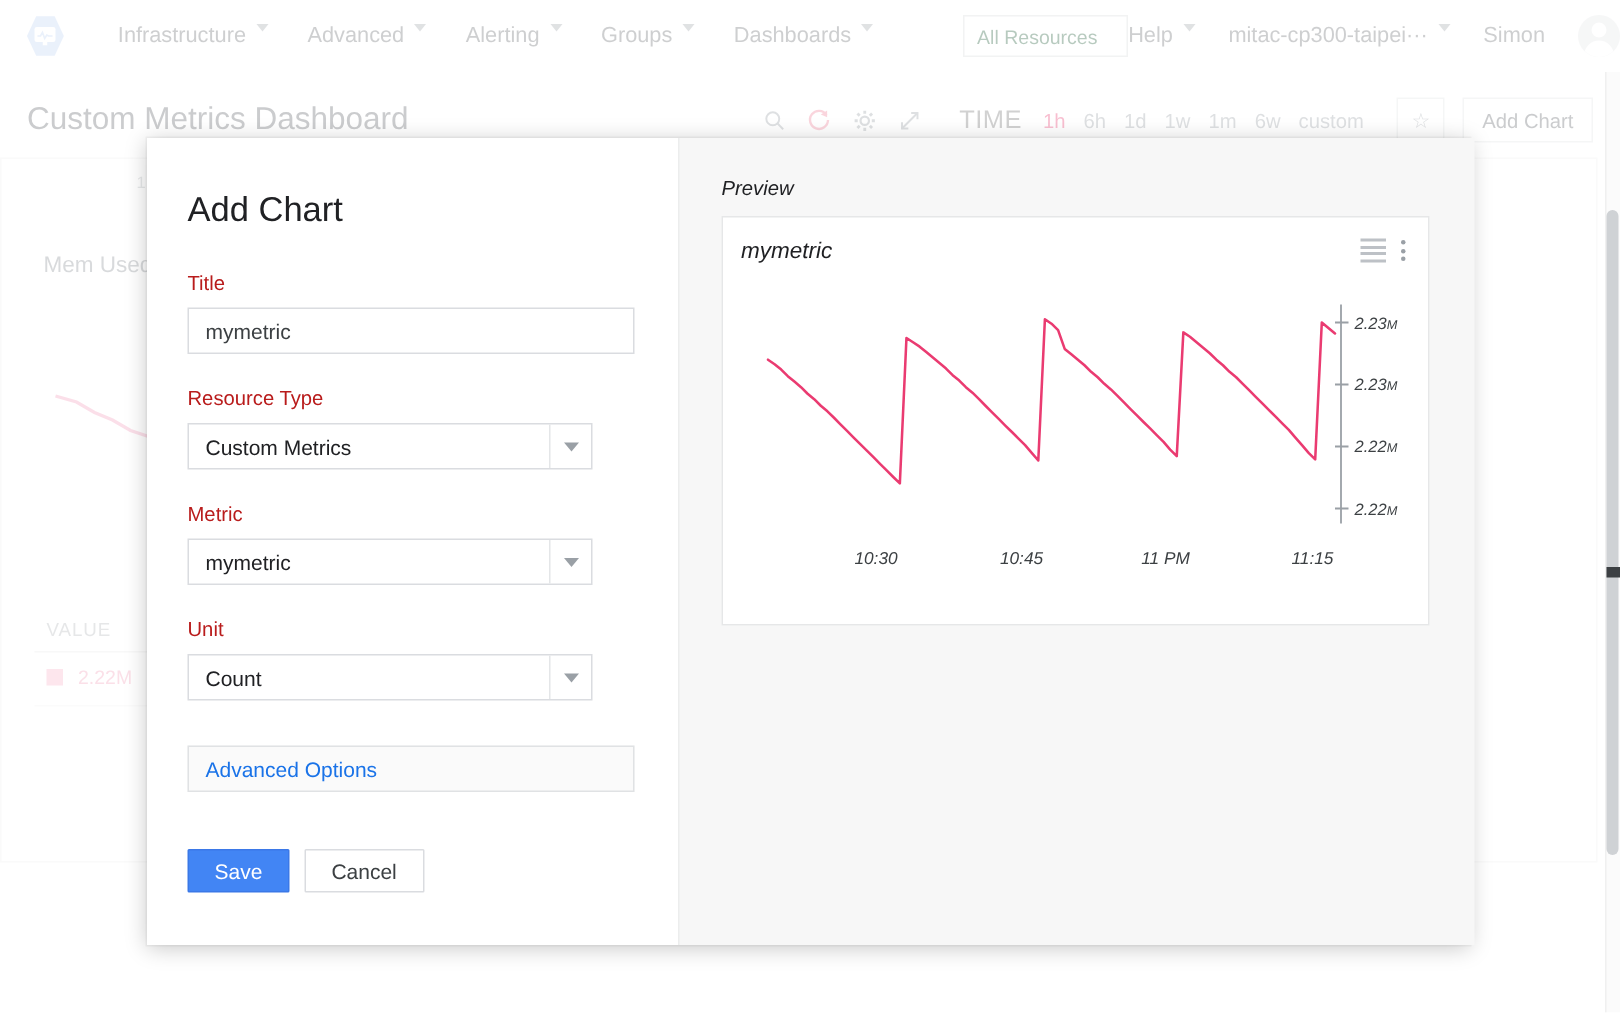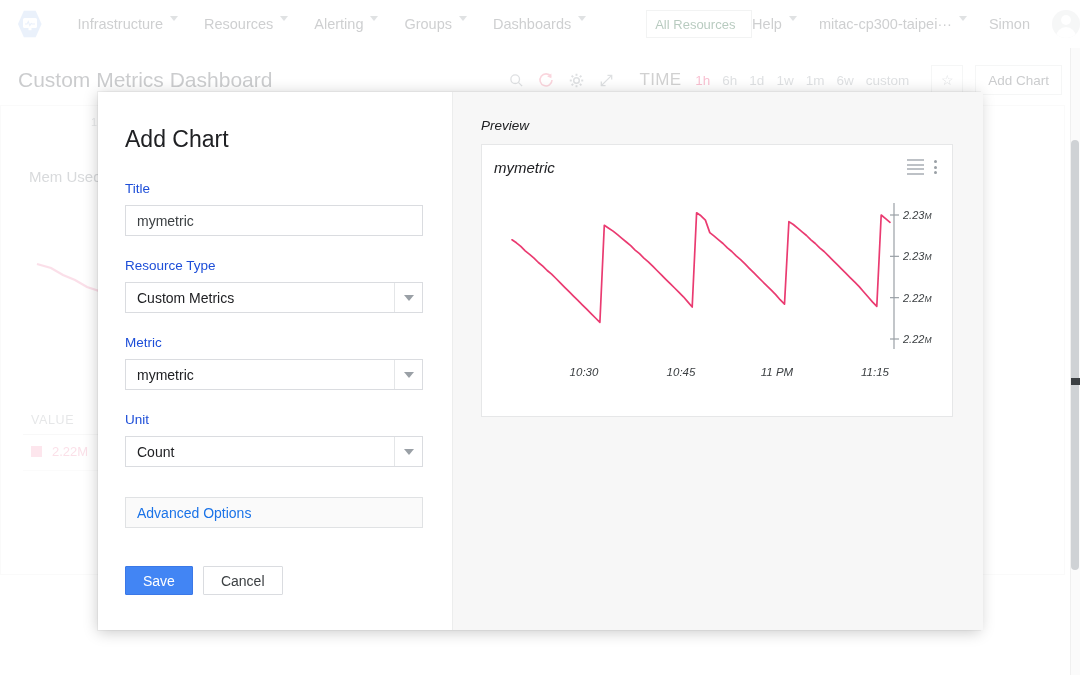--- a/index.html
+++ b/index.html
@@ -116,30 +116,30 @@
     position: absolute; left: 98px; top: 92px; width: 882px; height: 538px;
     box-shadow: 0 2px 14px rgba(0,0,0,.22), 0 0 0 1px rgba(0,0,0,.04);
     background: #fff;
     display: flex;
   }
   .modal-left { width: 354px; background: #fff; padding: 26px 30px 0 27px; }
   .modal-right { flex: 1; background: #f7f7f7; border-left: 1px solid #eceded; padding: 26px 30px 0 28px; font-style: italic; }
 
   .modal-title { font-size: 23px; color: #202124; font-weight: 400; margin: 8px 0 28px 0; }
 
-  .field-label { font-size: 13.5px; color: #1d4ed8; margin-bottom: 9px; font-weight: 400; }
+  .field-label { font-size: 13.5px; color: #b91c1c; margin-bottom: 9px; font-weight: 400; }
   .field-gap { height: 22px; }
 
   .text-input {
     width: 298px; height: 31px; border: 1px solid #dadce0; background: #fff;
     display: flex; align-items: center; padding: 0 11px;
     font-size: 14px; color: #3c4043;
   }
   .select-box {
-    width: 298px; height: 31px; border: 1px solid #dadce0; background: #fff;
+    width: 270px; height: 31px; border: 1px solid #dadce0; background: #fff;
     display: flex; align-items: center; position: relative;
   }
   .select-value { padding: 0 11px; font-size: 14px; color: #202124; flex: 1; }
   .select-arrow-cell {
     width: 28px; height: 100%; border-left: 1px solid #e4e6e8;
     display: flex; align-items: center; justify-content: center;
   }
   .tri-down {
     width: 0; height: 0; border-left: 5px solid transparent; border-right: 5px solid transparent;
     border-top: 6px solid #9aa0a6;
@@ -196,21 +196,21 @@
           <rect x="6.5" y="11" width="3" height="2.2" fill="#ffffff"></rect>
         </svg>
       </div>
 
       <div class="nav-items">
         <div class="nav-item">
           <span>Infrastructure</span>
           <span class="caret-dn"></span>
         </div>
         <div class="nav-item">
-          <span>Resources</span>
+          <span>Advanced</span>
           <span class="caret-dn"></span>
         </div>
         <div class="nav-item">
           <span>Alerting</span>
           <span class="caret-dn"></span>
         </div>
         <div class="nav-item">
           <span>Groups</span>
           <span class="caret-dn"></span>
         </div>

